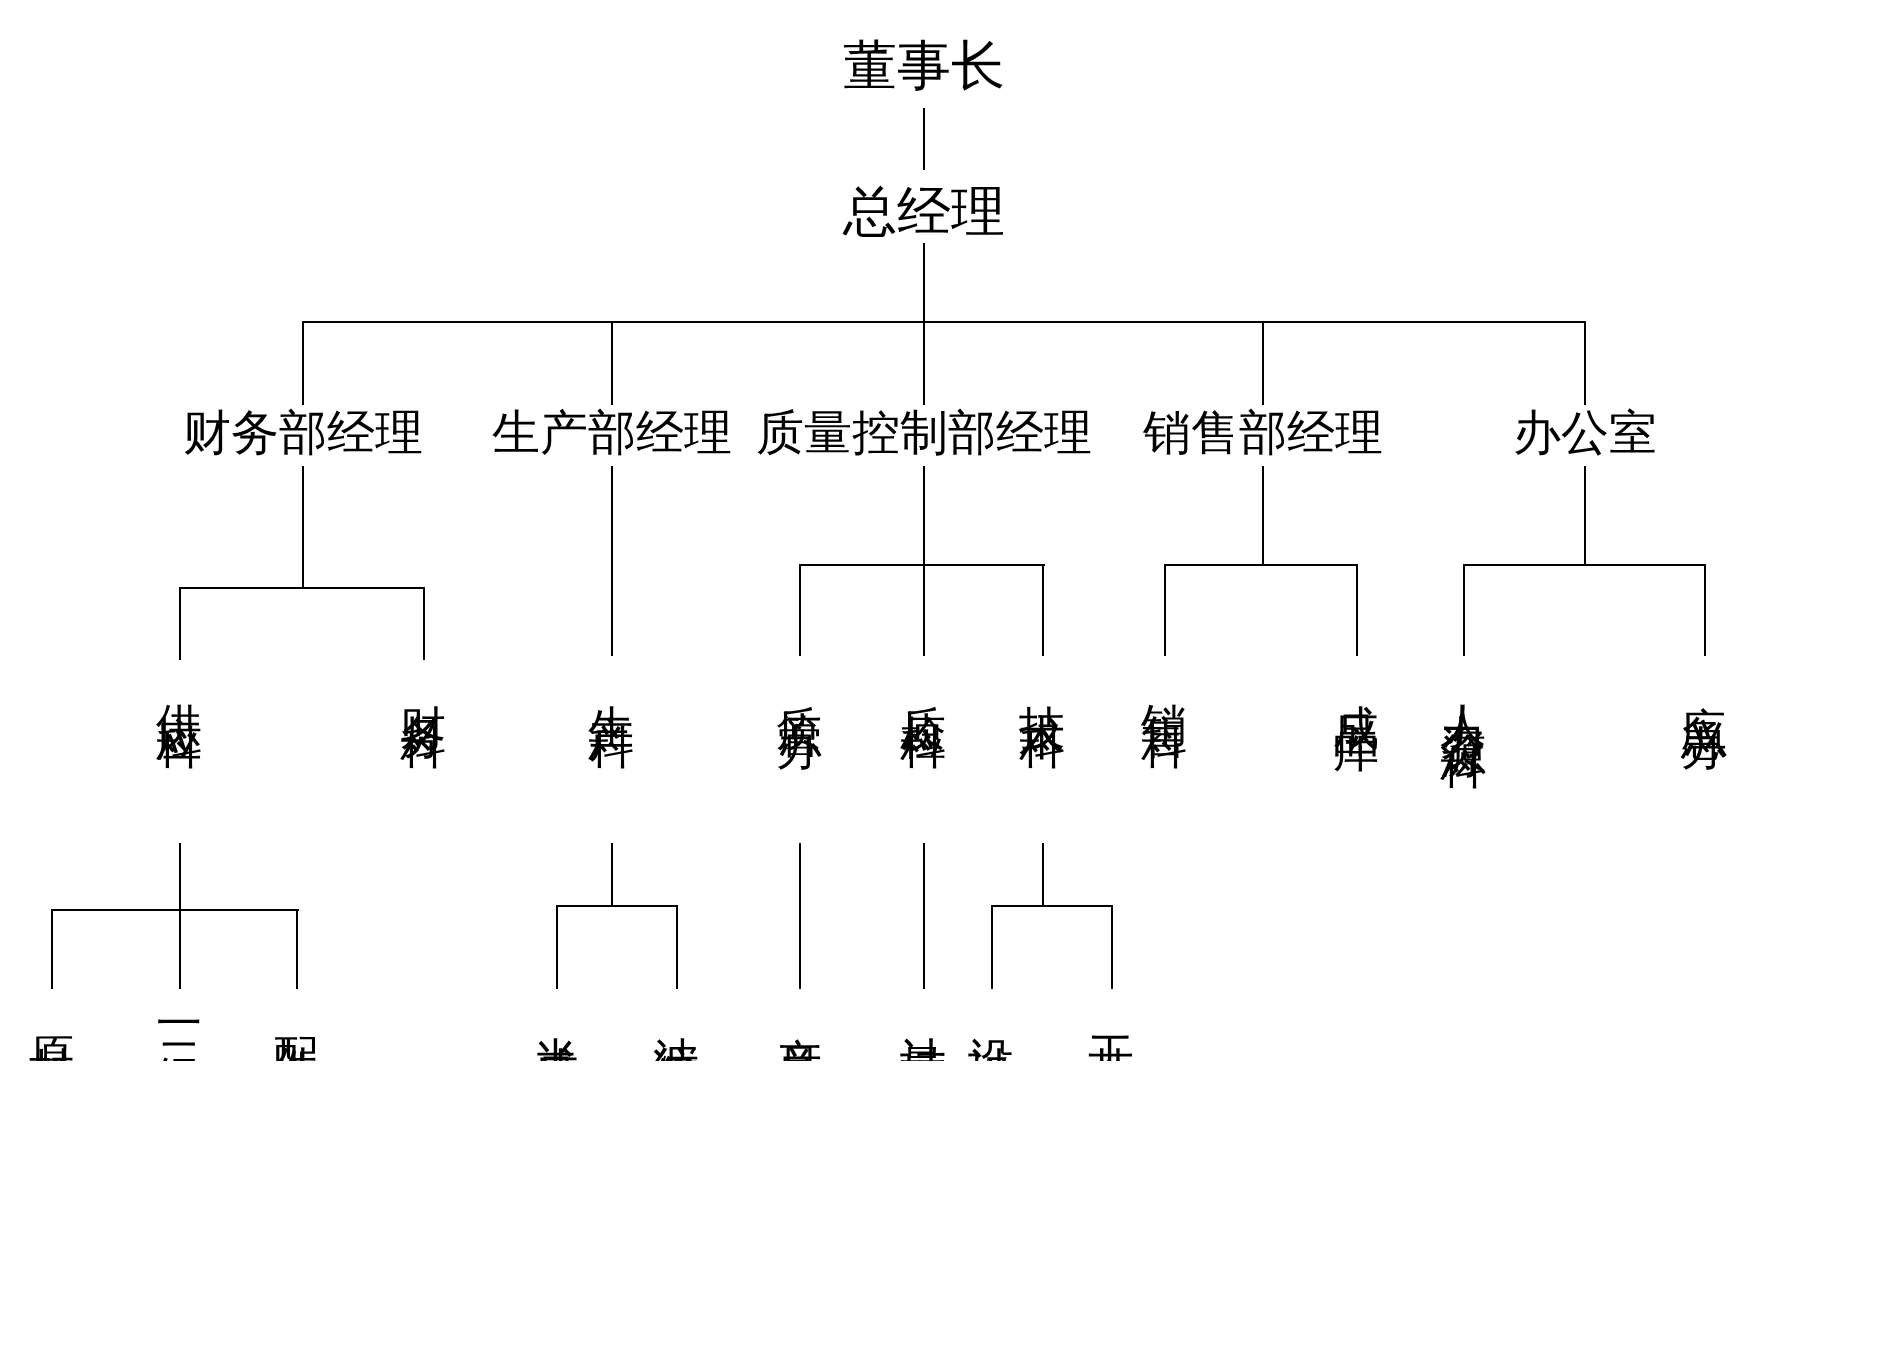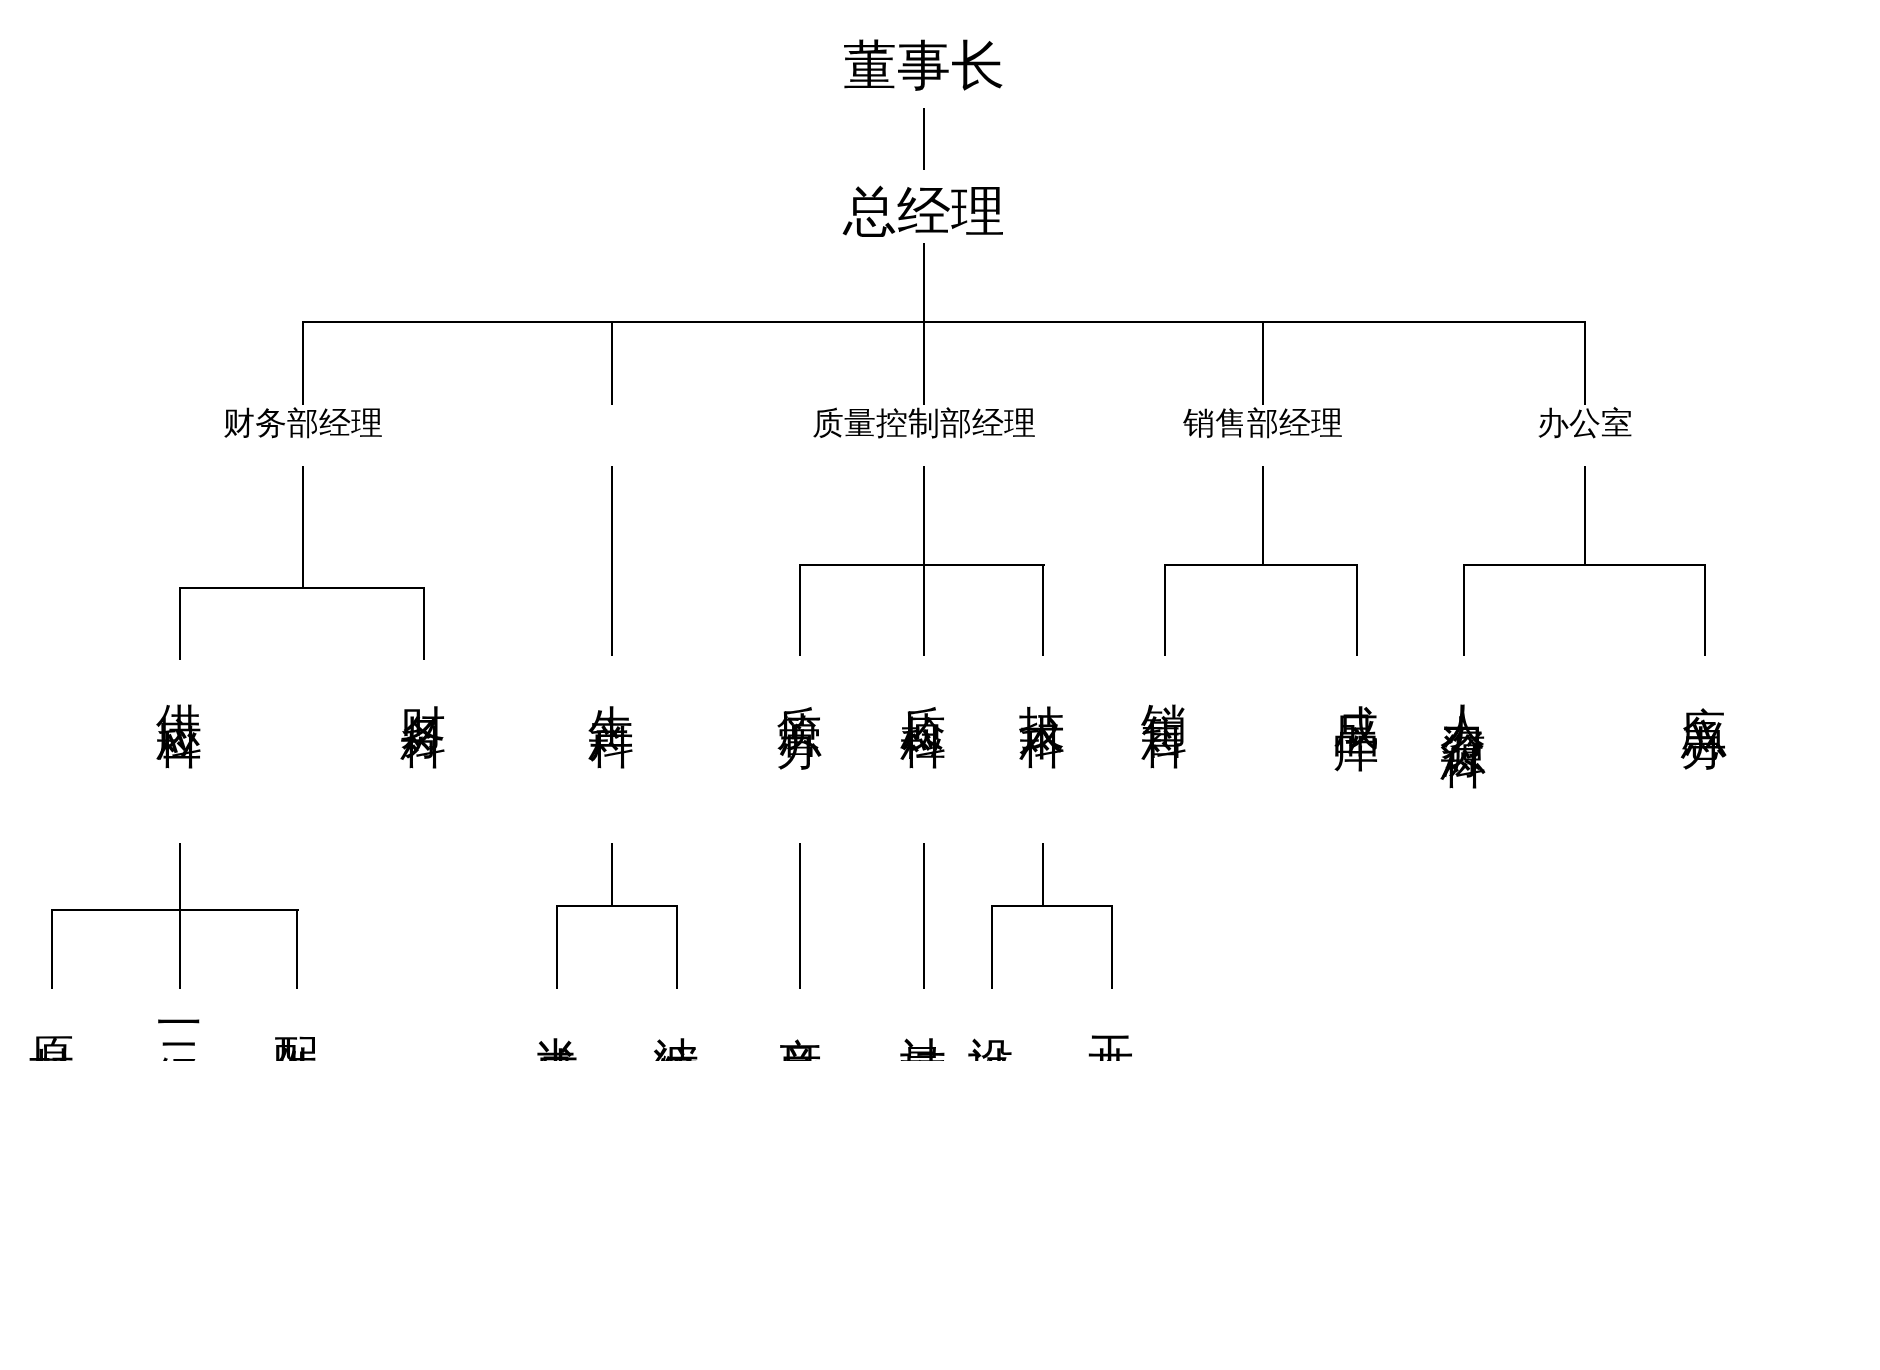--- a/index.html
+++ b/index.html
@@ -10,21 +10,21 @@
     position: relative;
     width: 1880px;
     height: 1061px;
     background: #ffffff;
     color: #000000;
     overflow: hidden;
   }
   
   .h {
     position: absolute;
-    font-size: 32px;
+    font-size: 48px;
     line-height: 1.1;
     white-space: nowrap;
     transform: translateX(-50%);
     color: #000;
   }
   .big { font-size: 54px; }
   
   .v {
     position: absolute;
     writing-mode: vertical-rl;
@@ -56,20 +56,21 @@
 
   <div class="hl" style="left:302px; top:321px; width:1284px;"></div>
 
   <div class="vl" style="left:302px;  top:321px; height:84px;"></div>
   <div class="vl" style="left:611px;  top:321px; height:84px;"></div>
   <div class="vl" style="left:923px;  top:321px; height:84px;"></div>
   <div class="vl" style="left:1262px; top:321px; height:84px;"></div>
   <div class="vl" style="left:1584px; top:321px; height:84px;"></div>
 
   <div class="h" style="left:303px; top:406px;">财务部经理</div>
+  <div class="h" style="left:612px; top:406px;">生产部经理</div>
   <div class="h" style="left:924px; top:406px;">质量控制部经理</div>
   <div class="h" style="left:1263px; top:406px;text-align:center;">销售部经理</div>
   <div class="h" style="left:1585px; top:406px;">办公室</div>
 
   <div class="vl" style="left:302px; top:466px; height:122px;"></div>
   <div class="hl" style="left:179px; top:587px; width:246px;"></div>
   <div class="vl" style="left:179px; top:587px; height:73px;"></div>
   <div class="vl" style="left:423px; top:587px; height:73px;"></div>
 
   <div class="v" style="left:180px; top:668px;">供应科</div>

